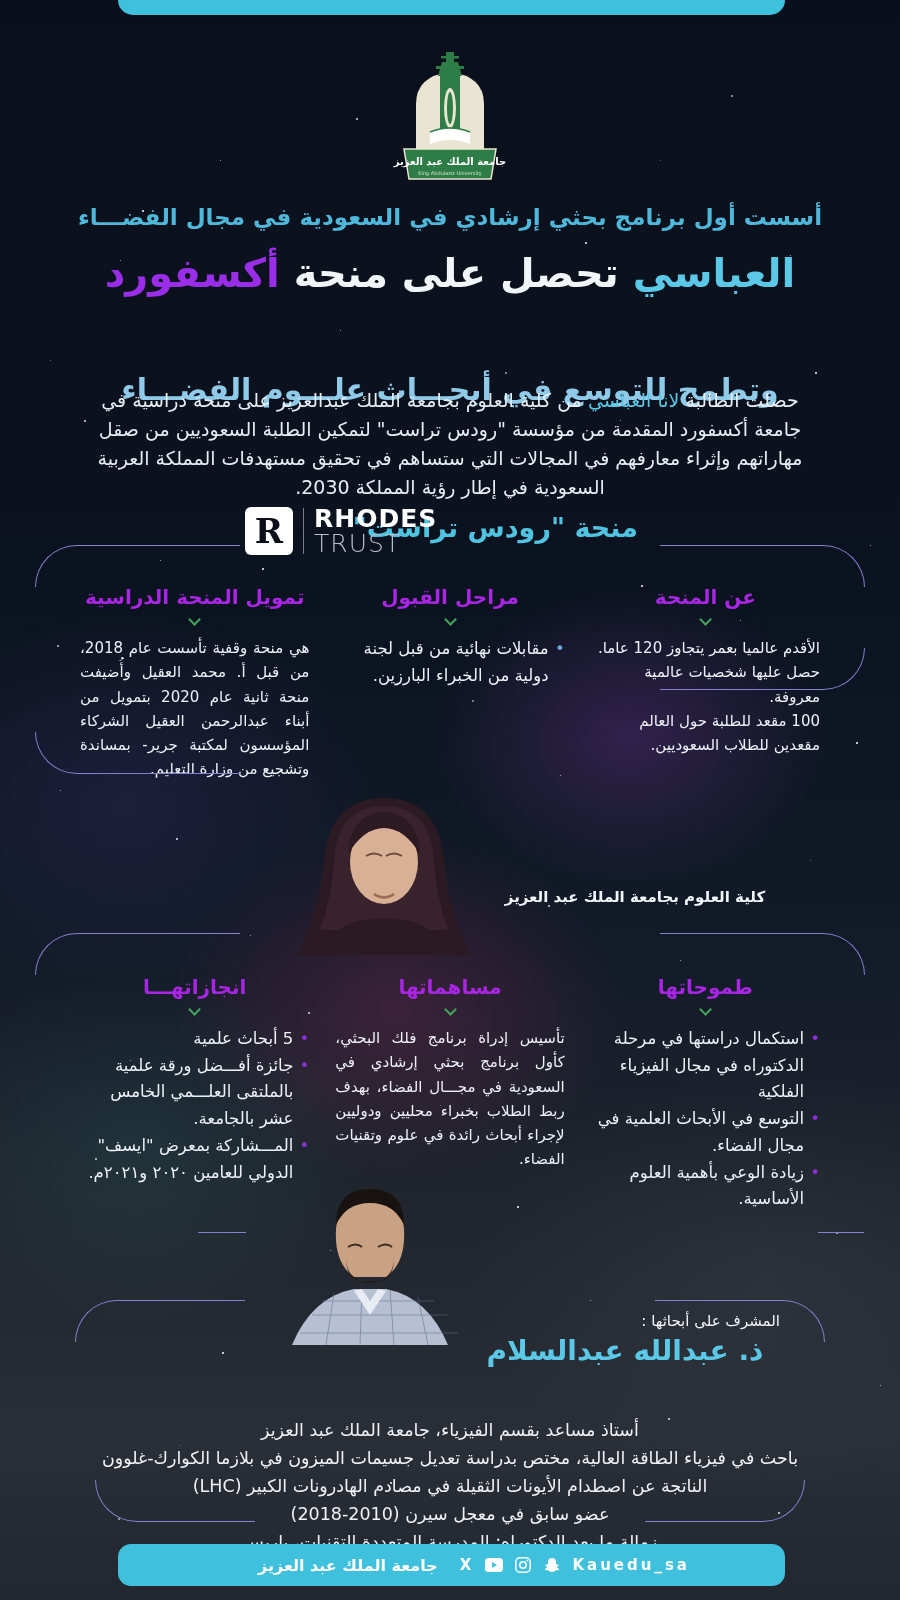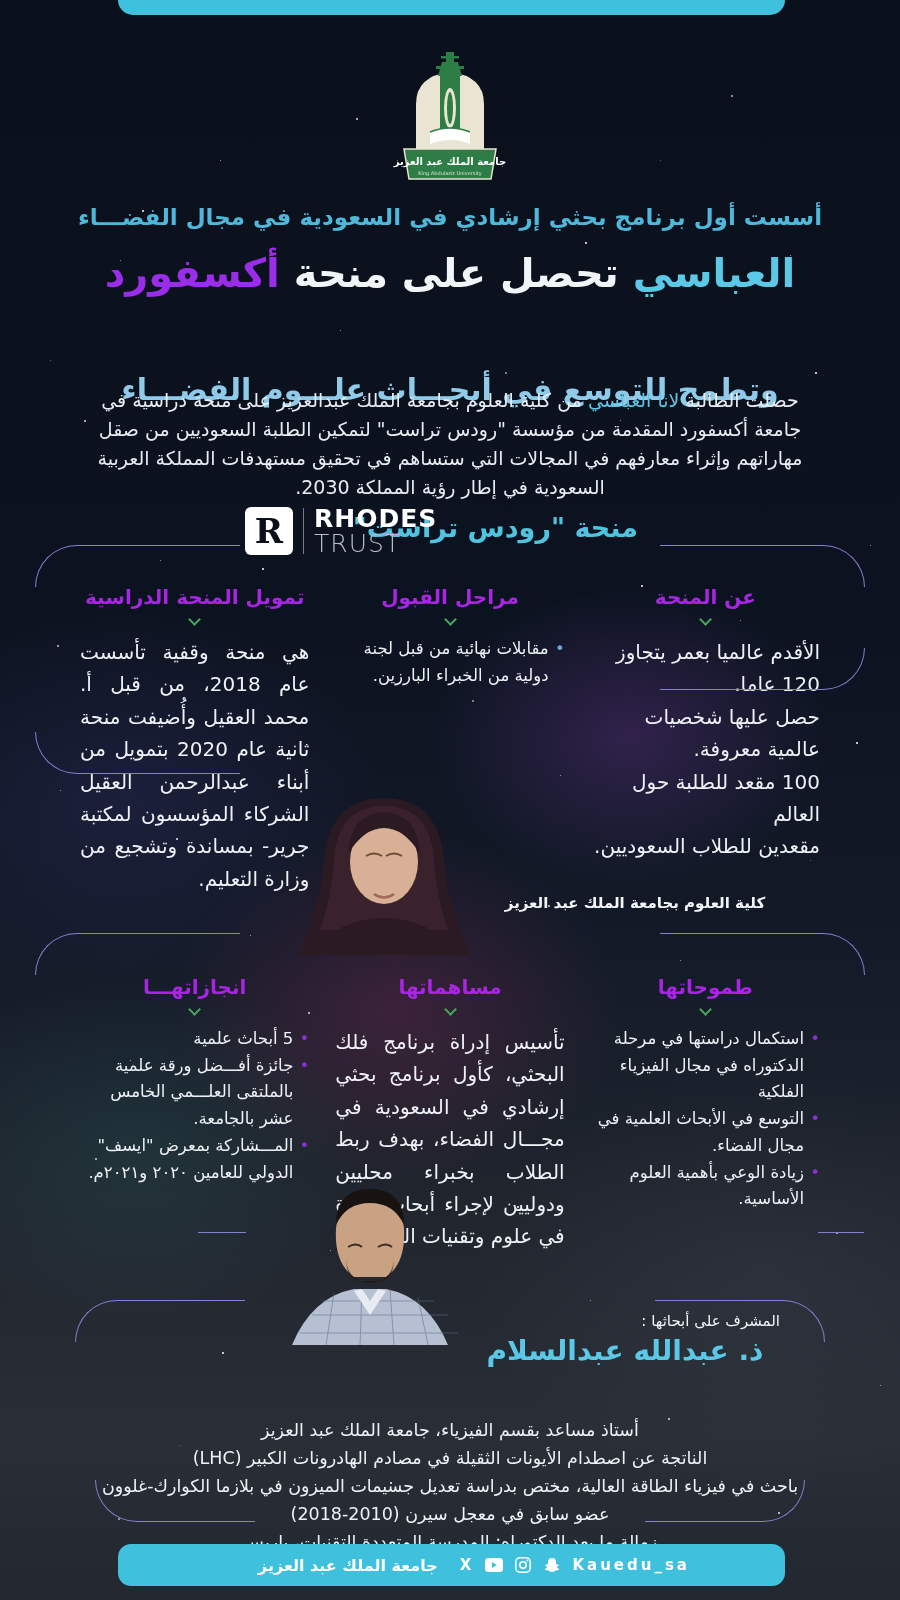--- a/index.html
+++ b/index.html
@@ -57,34 +57,34 @@
   .rl-txt { line-height:1.0; letter-spacing:1px; }
   .rl-txt .t1 { color:#fff; font-size:25px; font-weight:bold; }
   .rl-txt .t2 { color:#b7bec9; font-size:25px; font-weight:300; }
 
   
   .cols { position:absolute; left:80px; width:740px; display:flex; direction:rtl; gap:26px; }
   .cols .col { flex:1; }
   .col-h { text-align:center; color:#a826e3; font-size:20px; font-weight:bold; }
   .chev { width:9px; height:9px; border-right:2px solid #43a85c; border-bottom:2px solid #43a85c;
           transform:rotate(45deg); margin:6px auto 12px auto; }
-  .col-txt { color:#eef1f6; font-size:20px; line-height:1.62; text-align:right; }
+  .col-txt { color:#eef1f6; font-size:15px; line-height:1.62; text-align:right; }
   .col-txt.just { text-align:justify; }
   ul.blt { list-style:none; }
   ul.blt li { position:relative; padding-right:16px; color:#eef1f6; font-size:16.5px; line-height:1.62; }
   ul.blt li::before { content:"•"; position:absolute; right:0; top:0; }
   ul.blt.purple li::before { color:#8b2fd6; }
   ul.blt.blue li::before { color:#6fa8dc; }
 
   
   .photo { position:absolute; }
   .person-name { position:absolute; direction:rtl; text-align:center; color:#5ac8e6; font-weight:bold; }
   .lana-block { left:470px; top:888px; width:330px; }
   .lana-block .nm { font-size:30px; }
-  .lana-block .fac { color:#f2f5f8; font-size:15px; font-weight:bold; margin-top:6px; }
+  .lana-block .fac { color:#f2f5f8; font-size:15px; font-weight:bold; }
   .sup-label { position:absolute; right:120px; top:1312px; direction:rtl; color:#f2f5f8; font-size:15px; }
   .sup-name { position:absolute; right:110px; top:1334px; width:330px; text-align:center; direction:rtl;
               color:#5ac8e6; font-size:28px; font-weight:bold; }
   .bio { position:absolute; left:80px; top:1388px; width:740px; direction:rtl; text-align:center;
          color:#eef1f6; font-size:17.5px; line-height:1.6;margin-top:28px; }
 
   
   .footer-bar { position:absolute; left:118px; top:1544px; width:667px; height:42px; background:#3fc0dc;
                 border-radius:13px; display:flex; align-items:center; justify-content:space-between;
                 padding:0 95px 0 140px; }
@@ -230,22 +230,22 @@
     </svg>
   </div>
 
   <div class="sup-label">المشرف على أبحاثها :</div>
   <div class="sup-name">ذ. عبدالله عبدالسلام</div>
   <div class="brk tl" style="left:75px; top:1300px; width:170px;"></div>
   <div class="brk tr" style="left:655px; top:1300px; width:170px;"></div>
 
   <div class="bio">
     <div>أستاذ مساعد بقسم الفيزياء، جامعة الملك عبد العزيز</div>
+    <div>باحث في فيزياء الطاقة العالية، مختص بدراسة تعديل جسيمات الميزون في بلازما الكوارك-غلوون</div>
     <div>الناتجة عن اصطدام الأيونات الثقيلة في مصادم الهادرونات الكبير (LHC)</div>
-    <div>باحث في فيزياء الطاقة العالية، مختص بدراسة تعديل جسيمات الميزون في بلازما الكوارك-غلوون</div>
     <div>عضو سابق في معجل سيرن (2010-2018)</div>
     <div>زمالة ما بعد الدكتوراه: المدرسة المتعددة التقنيات، باريس</div>
   </div>
 
   <div class="brk bl" style="left:95px; top:1480px; width:160px;"></div>
   <div class="brk br" style="left:645px; top:1480px; width:160px;"></div>
 
   <div class="footer-bar">
     <div class="f-uni">جامعة الملك عبد العزيز</div>
     <div class="f-social">

